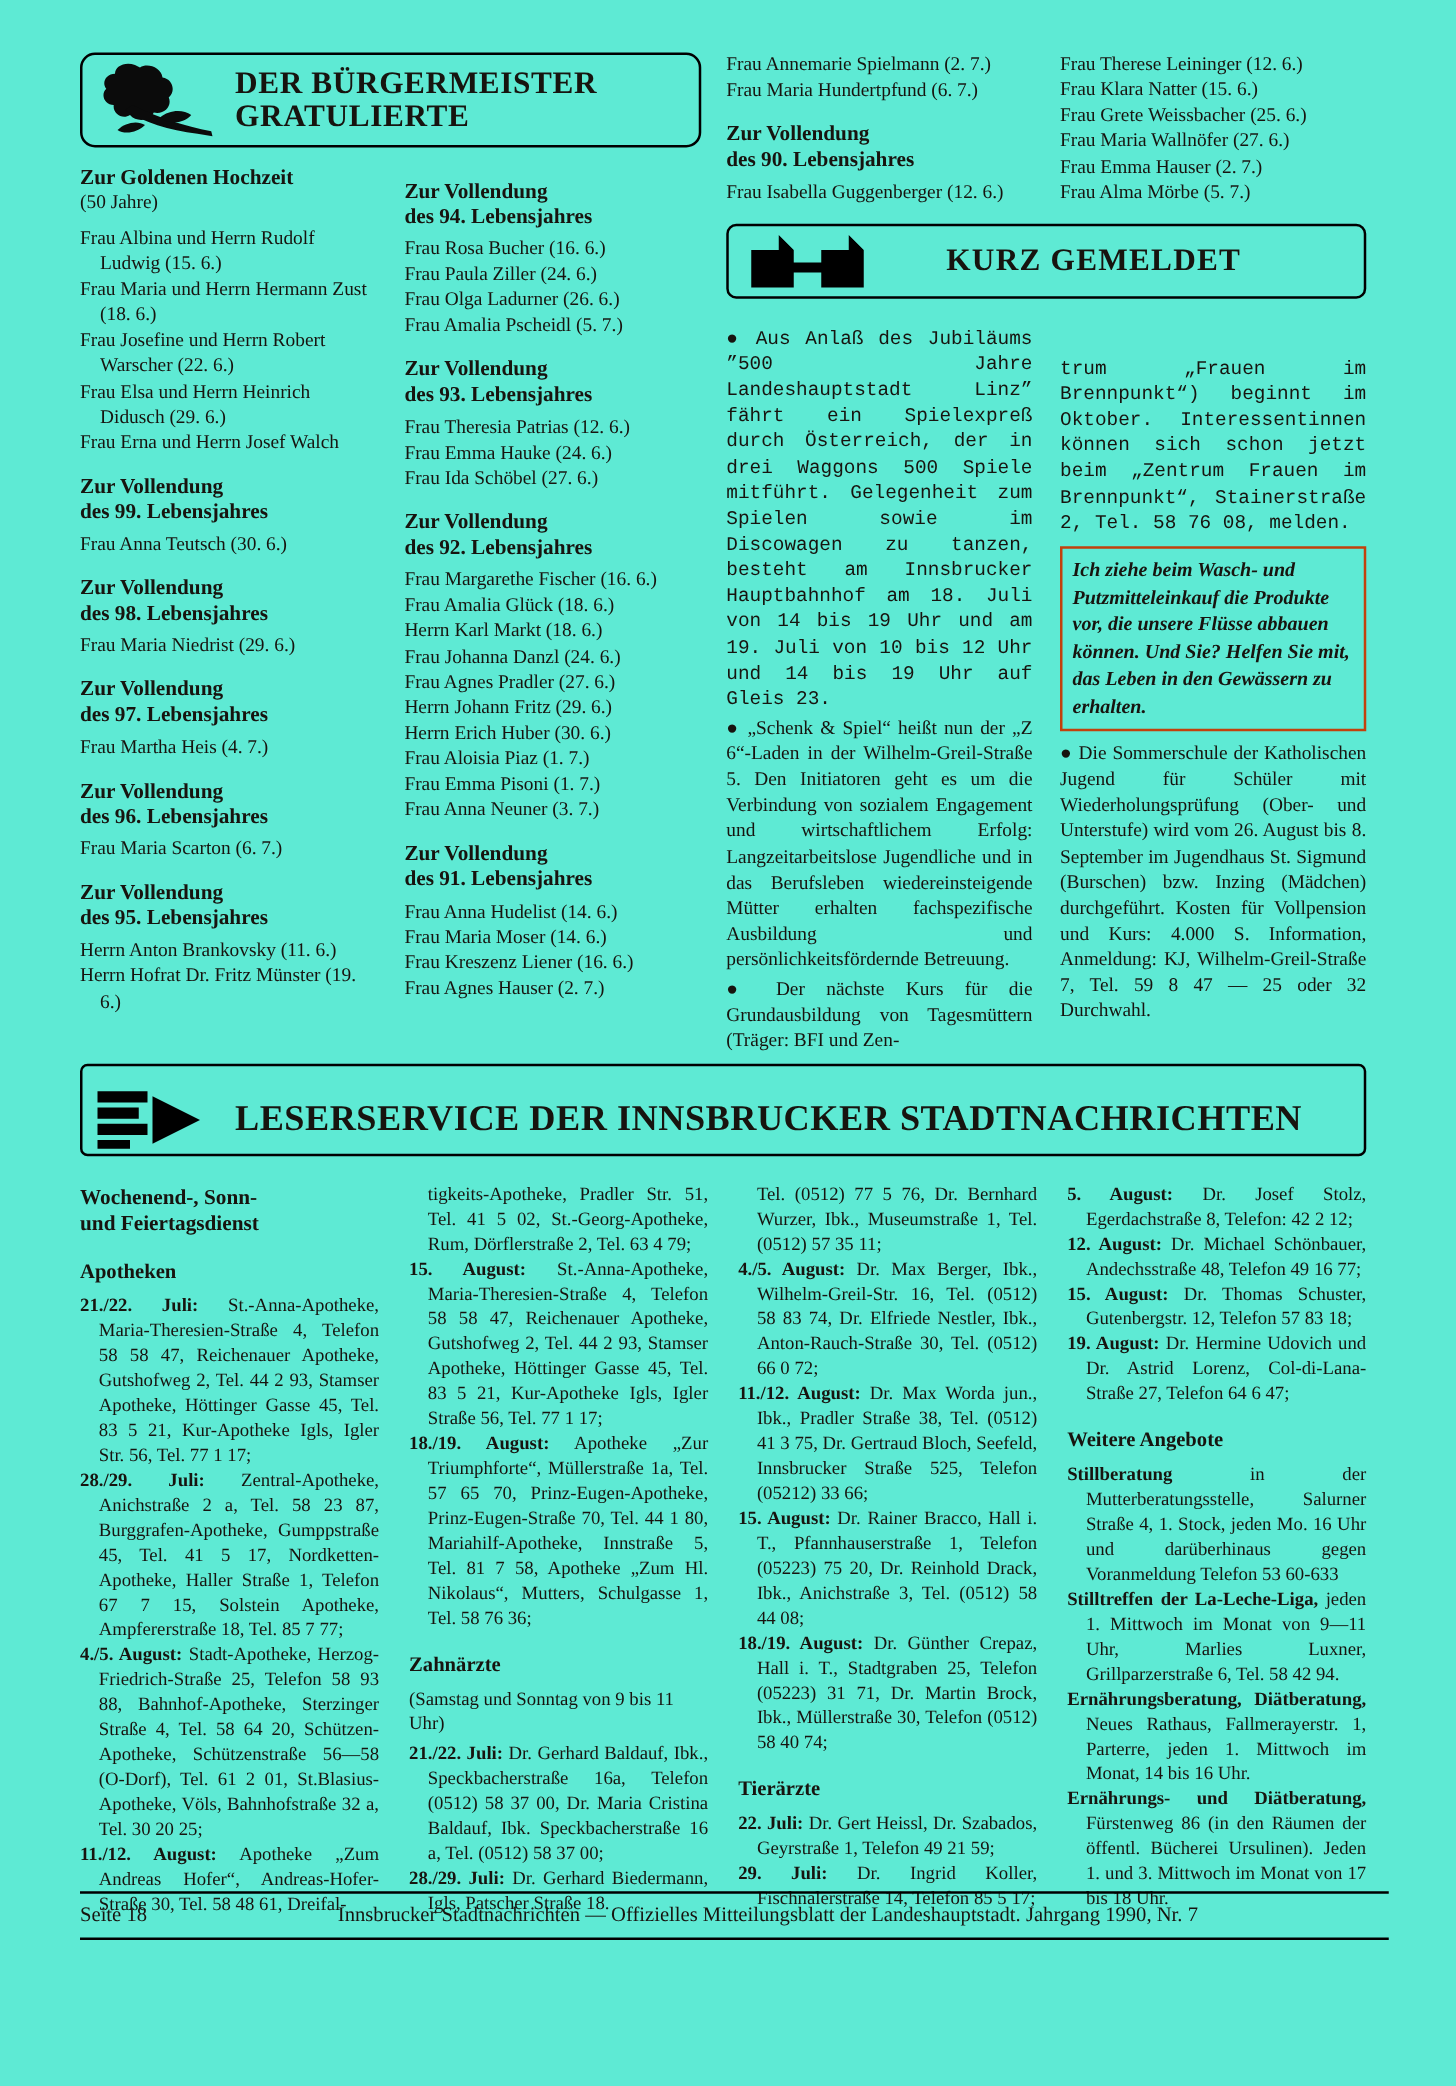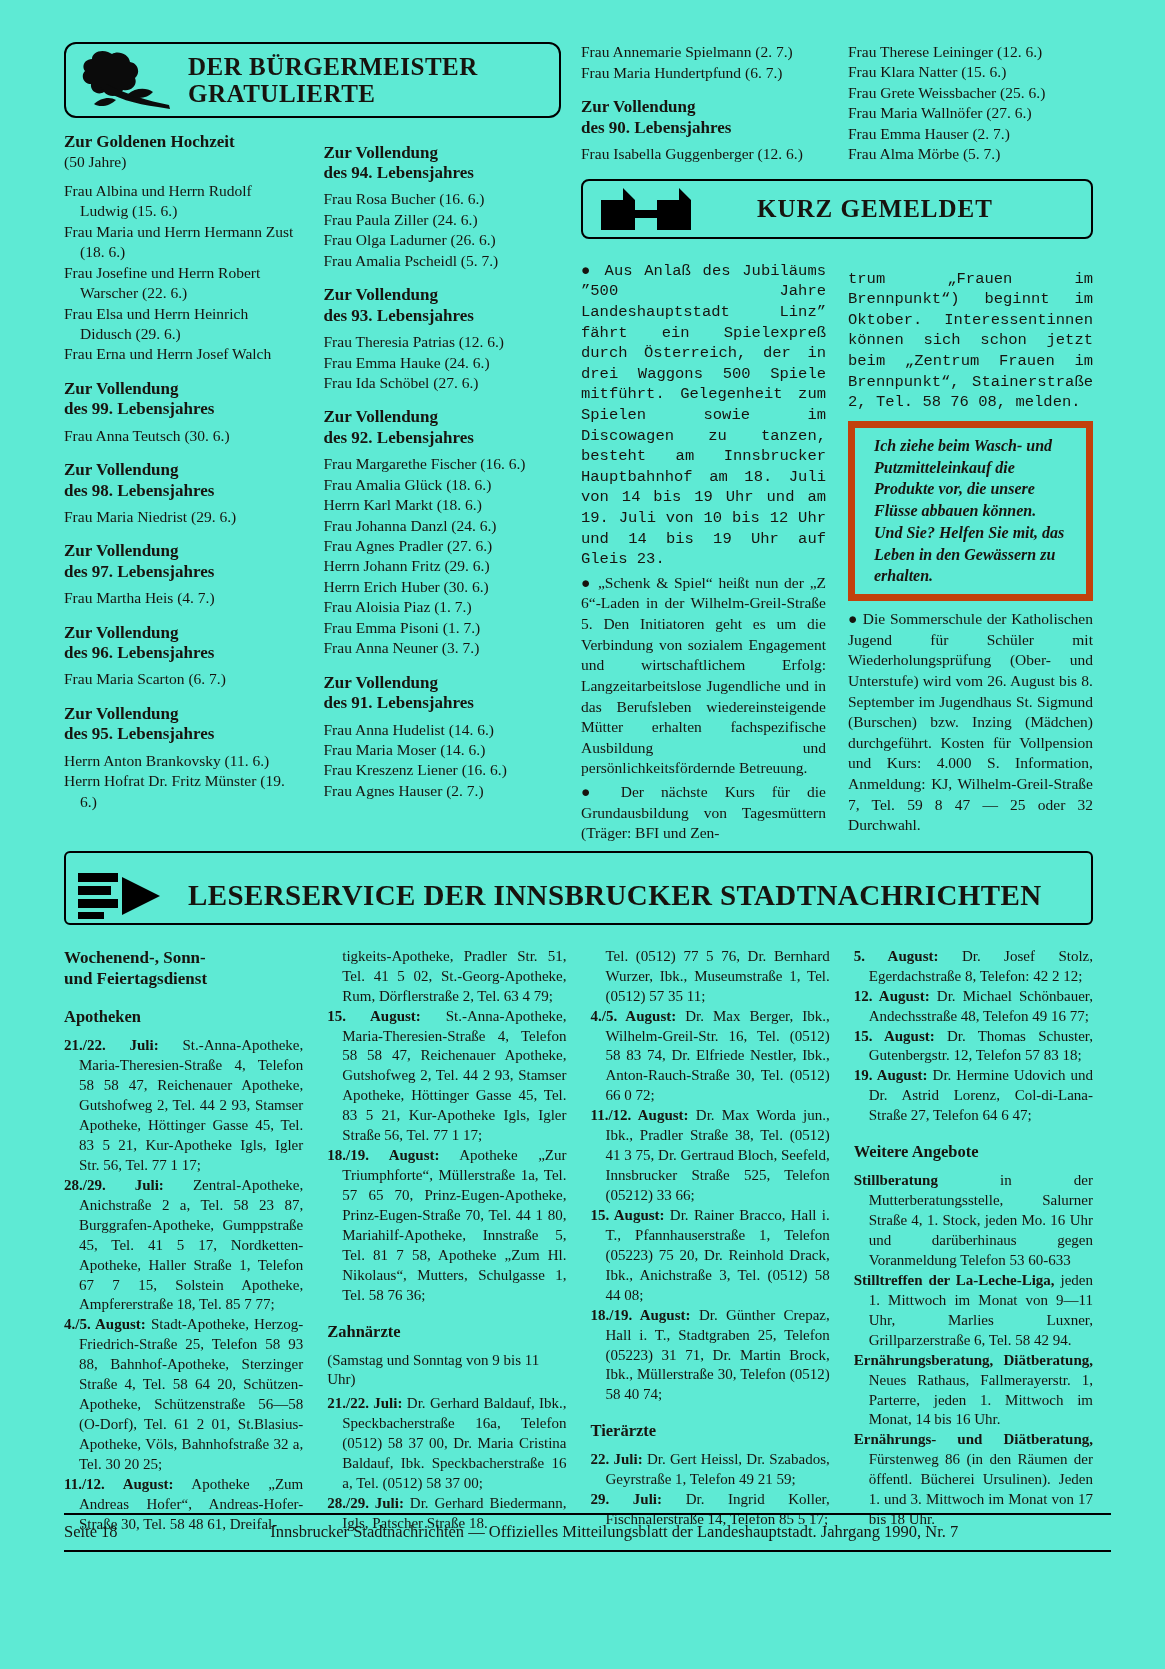--- a/index.html
+++ b/index.html
@@ -24,21 +24,21 @@
   .g-h2 { font-weight:bold; font-size:17px; line-height:1.2; margin-bottom:6px; }
   .g-p  { font-size:15.5px; line-height:1.32; margin-bottom:8px; }
   .g-n  { font-size:15.5px; line-height:1.32; padding-left:16px; text-indent:-16px; }
   .gcol p:first-of-type { margin-top:0; }
 
   .kg-box { border:2px solid #000; border-radius:8px; height:60px;
             display:flex; align-items:center; padding:0 14px; margin:14px 0 18px; }
   .kg-title { font-weight:bold; font-size:25px; letter-spacing:1px; margin-left:56px; }
 
   .k-p  { font-size:15.5px; line-height:1.33; text-align:justify; margin-bottom:3px; }
-  .k-box { border:7px solid #c2410c; padding:7px 19px; margin:8px 0;
+  .k-box { border:2px solid #c2410c; padding:7px 8px; margin:8px 0;
            font-weight:bold; font-style:italic; font-size:16px; line-height:1.36; }
   .kcol p:first-of-type { margin-top:4px;font-family:Liberation Mono, monospace; }
 
   
   .ls-banner { border:2px solid #000; border-radius:6px; margin-top:4px; height:74px;
                display:flex; align-items:center; gap:20px; padding:16px 4px 0 10px; }
   .ls-title { font-weight:bold; font-size:29px; letter-spacing:.4px; white-space:nowrap; }
 
   
   .service { display:flex; gap:24px; margin-top:22px; }

